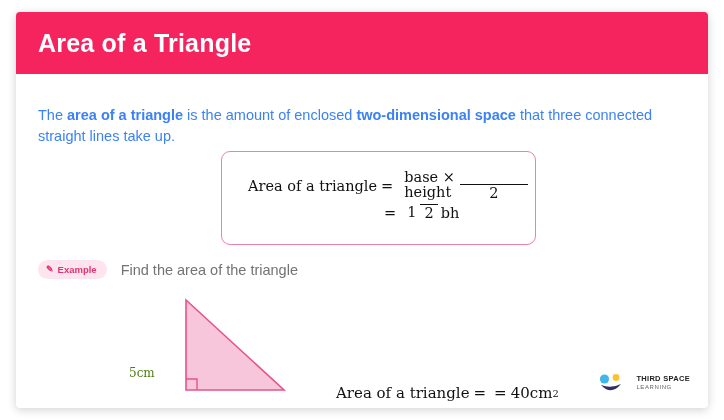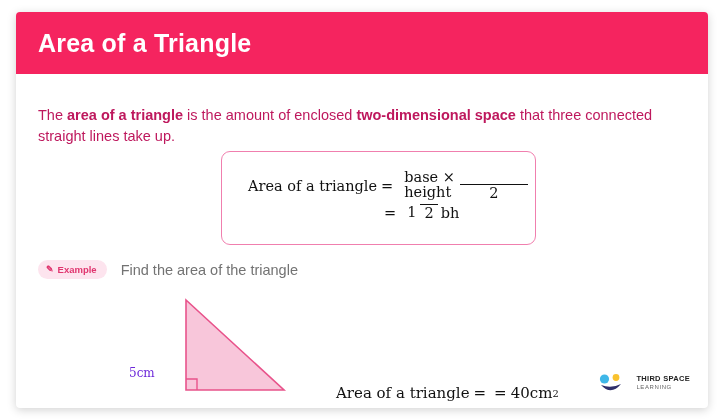--- a/index.html
+++ b/index.html
@@ -47,21 +47,21 @@
   }
   .body {
     position: relative;
     padding: 16px 22px 0 22px;
     box-sizing: border-box;
     height: 334px;
   }
   .intro {
     font-size: 14.5px;
     line-height: 1.45;
-    color: #be185d;
+    color: #3b82f6;
     max-width: 636px;
   }
   .intro b { font-weight: bold; }
 
   .formula-box {
     position: absolute;
     left: 205px;
     top: 77px;
     width: 315px;
     height: 94px;
@@ -143,21 +143,21 @@
     left: 150px;
     top: 222px;
     width: 130px;
     height: 110px;
   }
   .label-5cm {
     position: absolute;
     left: 113px;
     top: 292px;
     font-size: 12px;
-    color: #6d28d9;
+    color: #4d7c0f;
     font-family: "DejaVu Serif", serif;
   }
   .answer {
     position: absolute;
     left: 320px;
     top: 310px;
     font-family: "DejaVu Serif", serif;
     font-size: 15px;
     color: #111;
     display: flex;

